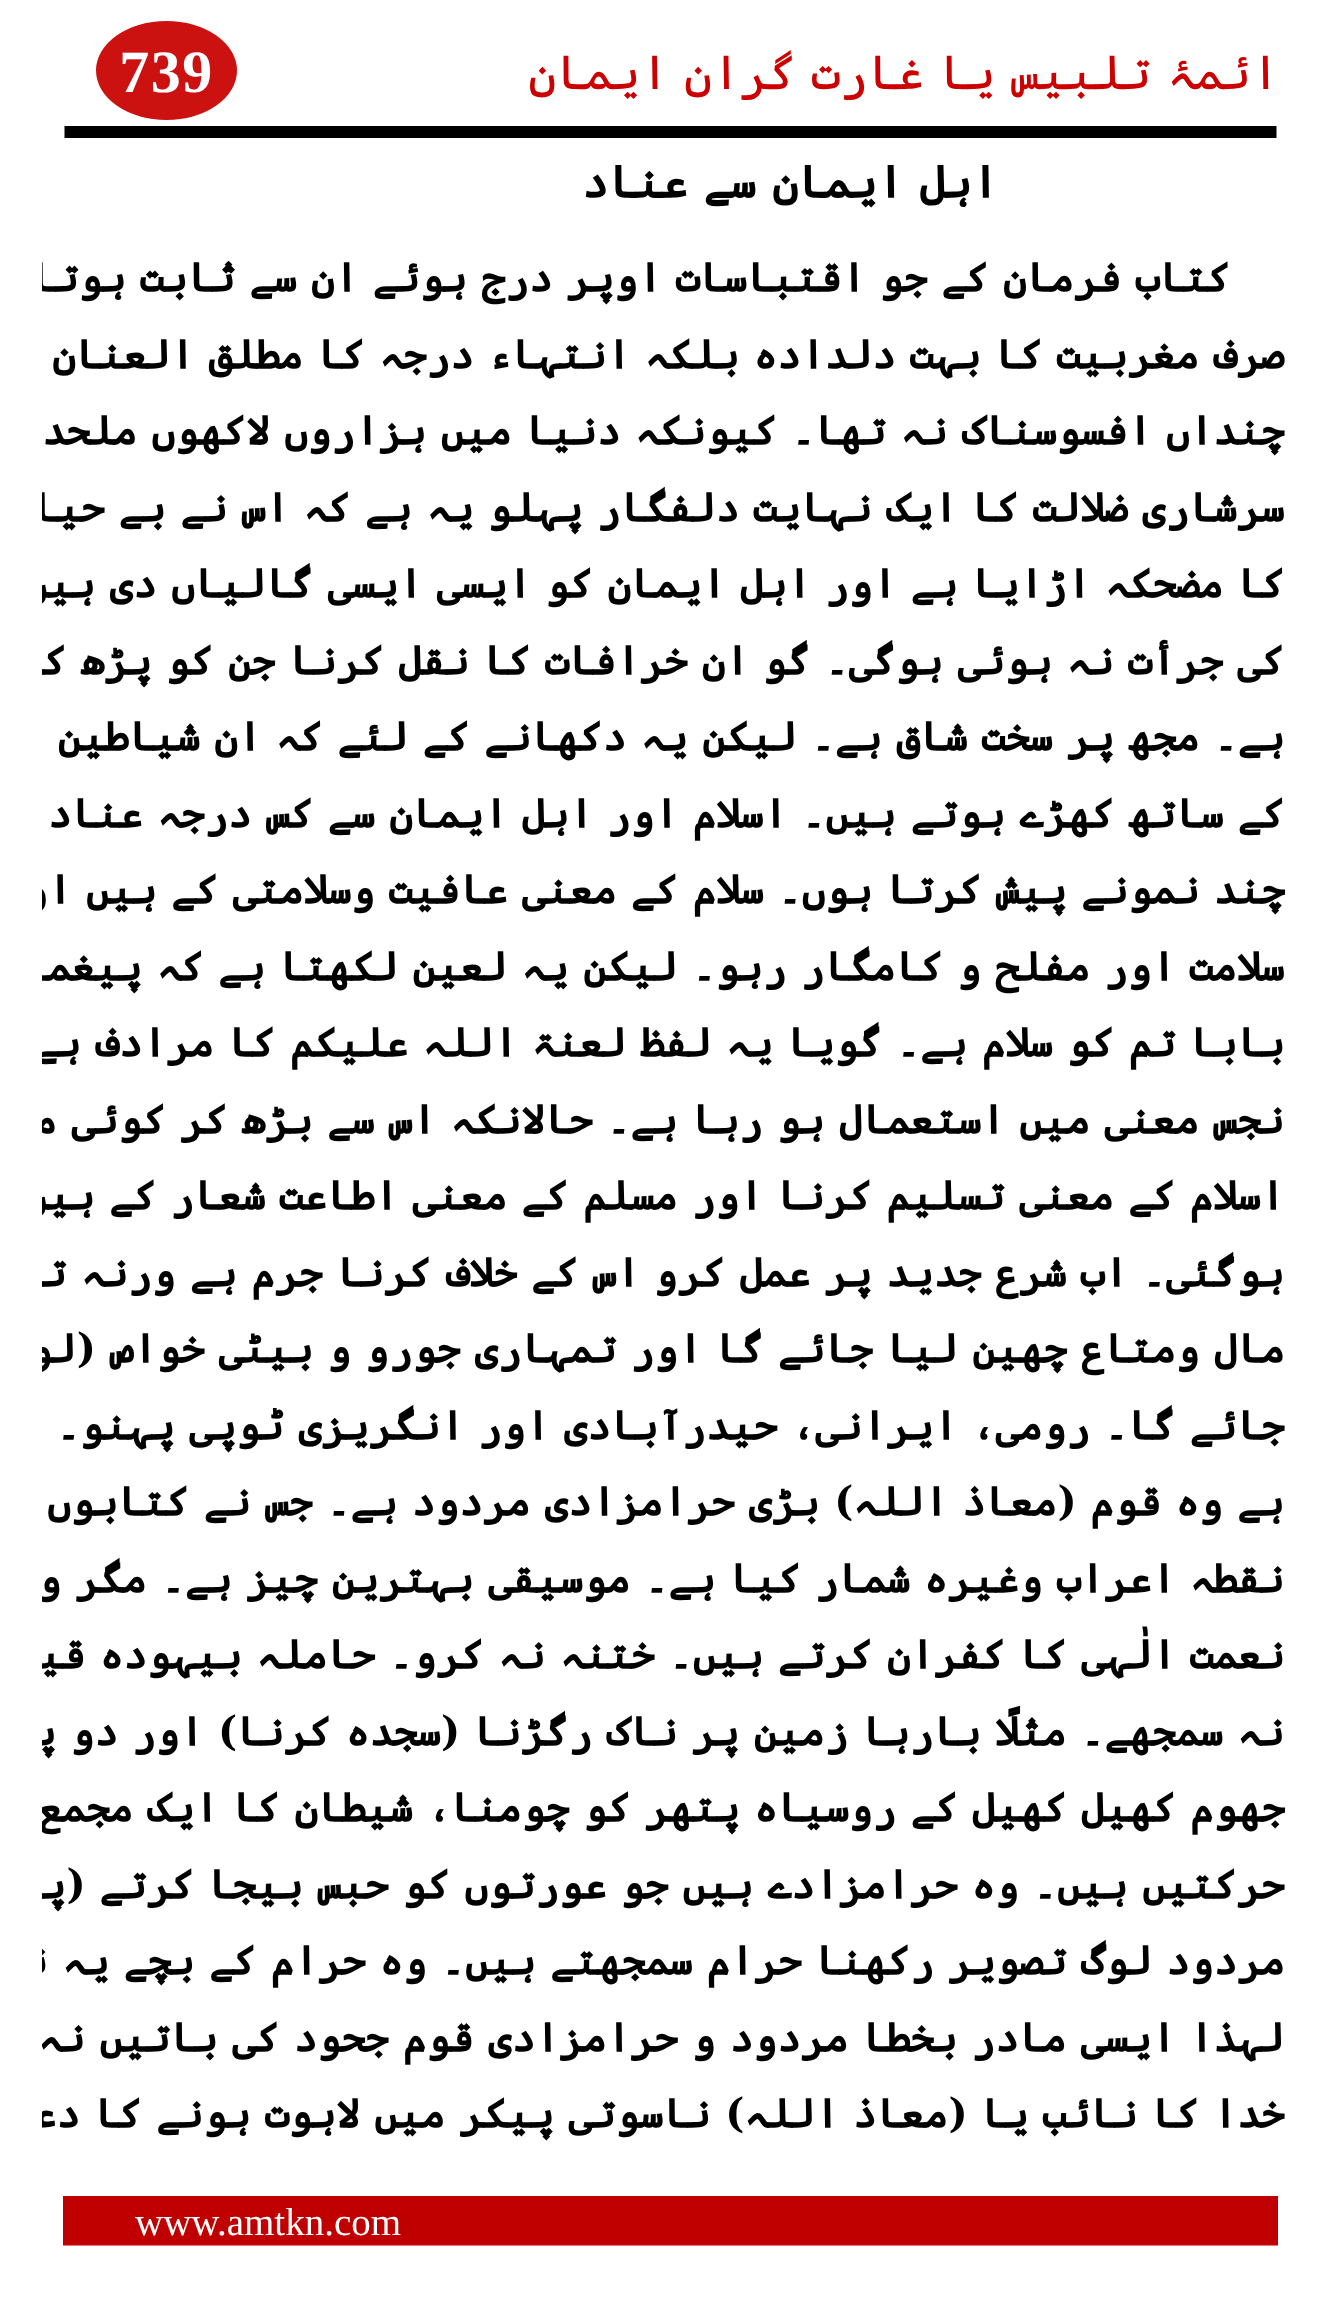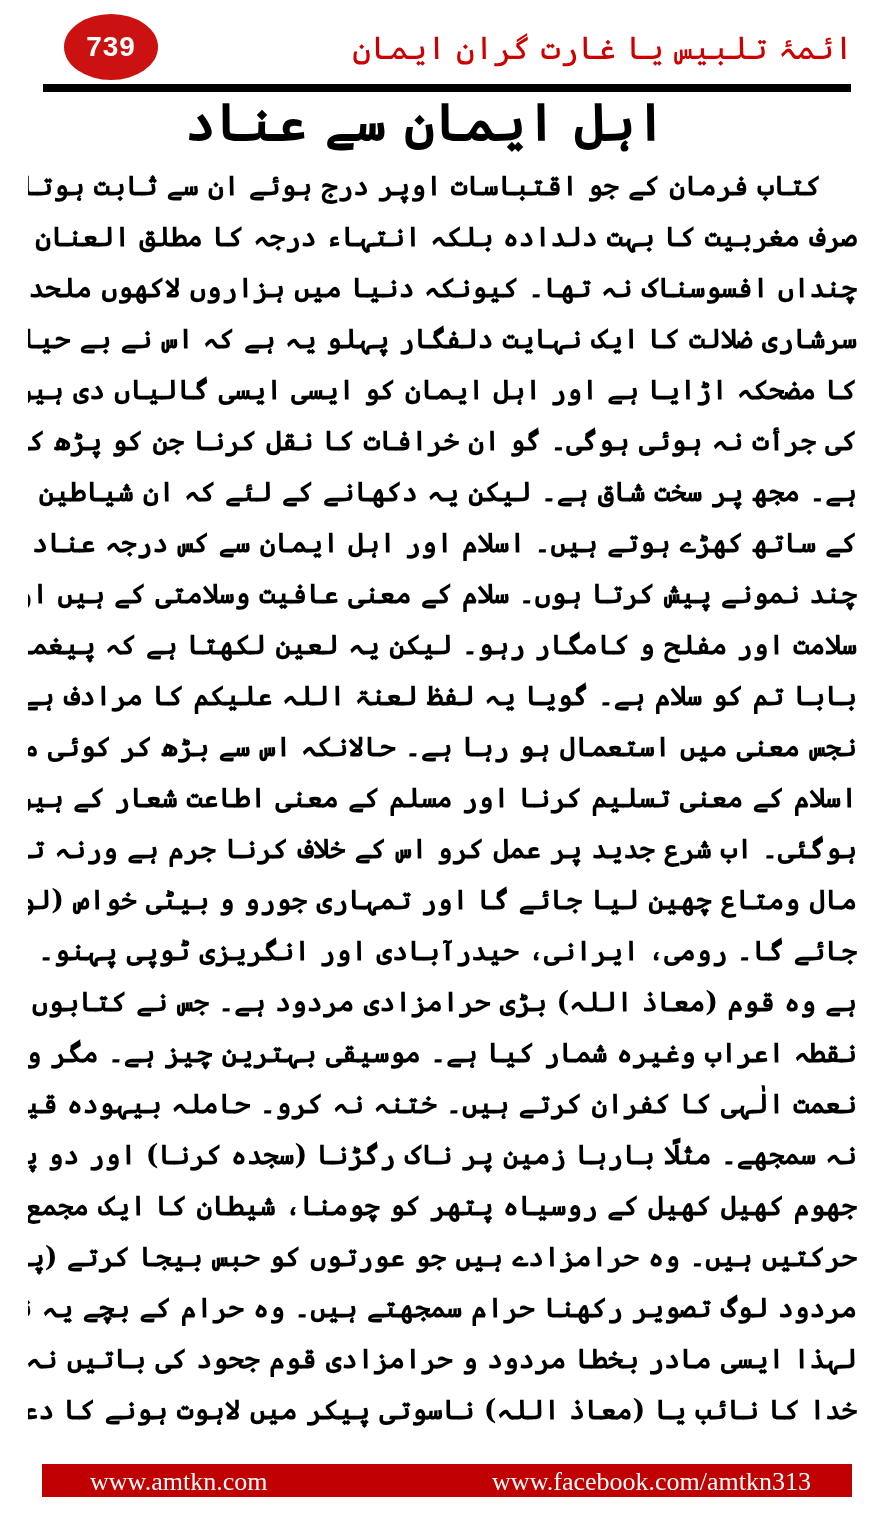--- a/index.html
+++ b/index.html
@@ -15,23 +15,23 @@
   .badge {
     position: absolute;
     left: 64px; top: 14px;
     width: 94px; height: 66px;
     background: var(--badge-red, #cc1111);
     border-radius: 50%;
     display: flex; align-items: center; justify-content: center;
   }
   .badge span {
     color: #ffffff;
-    font-family: Liberation Sans, sans-serif;
+    font-family: Liberation Serif, serif;
     font-weight: bold;
-    font-size: 28px;
+    font-size: 40px;
     letter-spacing: 1px;
   }
 
   
   .book-title {
     position: absolute;
     top: 18px; right: 28px;
     height: 60px;
     display: flex; align-items: center;
     direction: rtl;
@@ -51,21 +51,21 @@
   }
 
   
   .section-heading {
     position: absolute;
     top: 96px; right: 215px;
     direction: rtl;
     color: #000000;
     font-family: "DejaVu Serif", serif;
     font-weight: bold;
-    font-size: 52px;
+    font-size: 30px;
     line-height: 52px;
     white-space: nowrap;
   }
 
   
   .body-text {
     position: absolute;
     top: 160px; left: 28px; right: 24px;
     direction: rtl;
     color: #000000;
@@ -140,14 +140,13 @@
     <div class="body-line">نہ سمجھے۔ مثلًا بارہا زمین پر ناک رگڑنا (سجدہ کرنا) اور دو پہاڑیوں کے درمیان دوڑ دھوپ کرنا،</div>
     <div class="body-line">جھوم کھیل کھیل کے روسیاہ پتھر کو چومنا، شیطان کا ایک مجمع تصور کر کے اینٹ پھینکنا سخت بیہودہ</div>
     <div class="body-line">حرکتیں ہیں۔ وہ حرامزادے ہیں جو عورتوں کو حبس بیجا کرتے (پردے میں رکھتے) ہیں۔ بہت سے</div>
     <div class="body-line">مردود لوگ تصویر رکھنا حرام سمجھتے ہیں۔ وہ حرام کے بچے یہ نہیں سمجھتے کہ کوئی چیز تصویر سے خالی نہیں۔</div>
     <div class="body-line">لہذا ایسی مادر بخطا مردود و حرامزادی قوم جحود کی باتیں نہ سنو۔ یہ ہیں ایسے شخص کے اخلاق عالیہ جسے</div>
     <div class="body-line">خدا کا نائب یا (معاذ اللہ) ناسوتی پیکر میں لاہوت ہونے کا دعوٰی ہے اور میرا خیال ہے کہ آج</div>
   </div>
 
 <div class="footer-bar">
   <span>www.amtkn.com</span>
-  <span>www.facebook.com/amtkn313</span>
 </div>
 
 </body></html>

